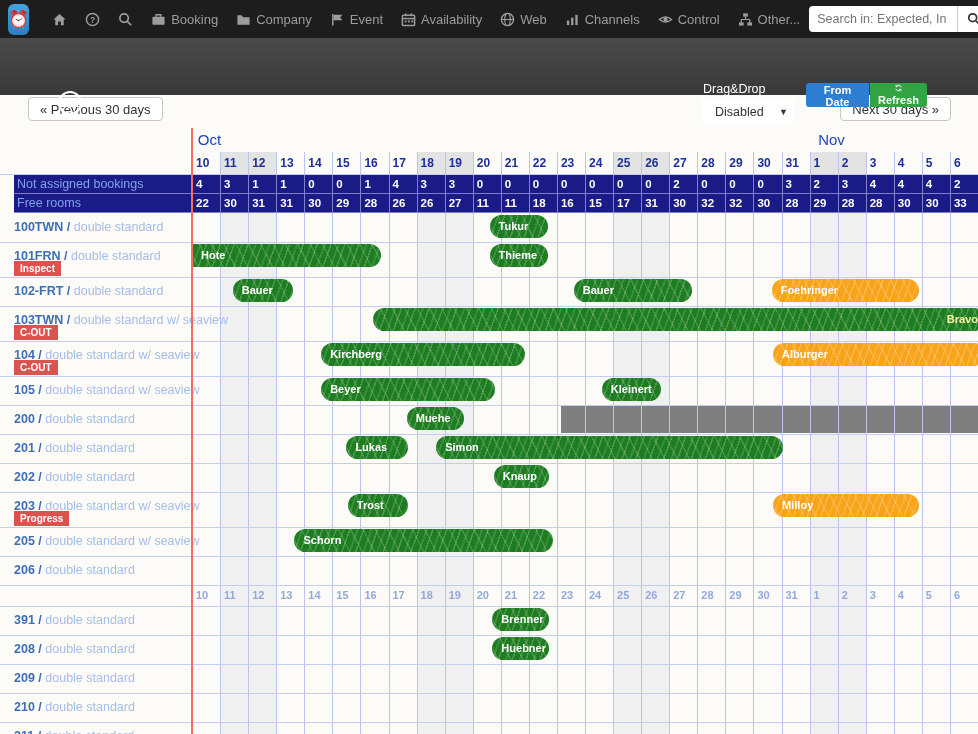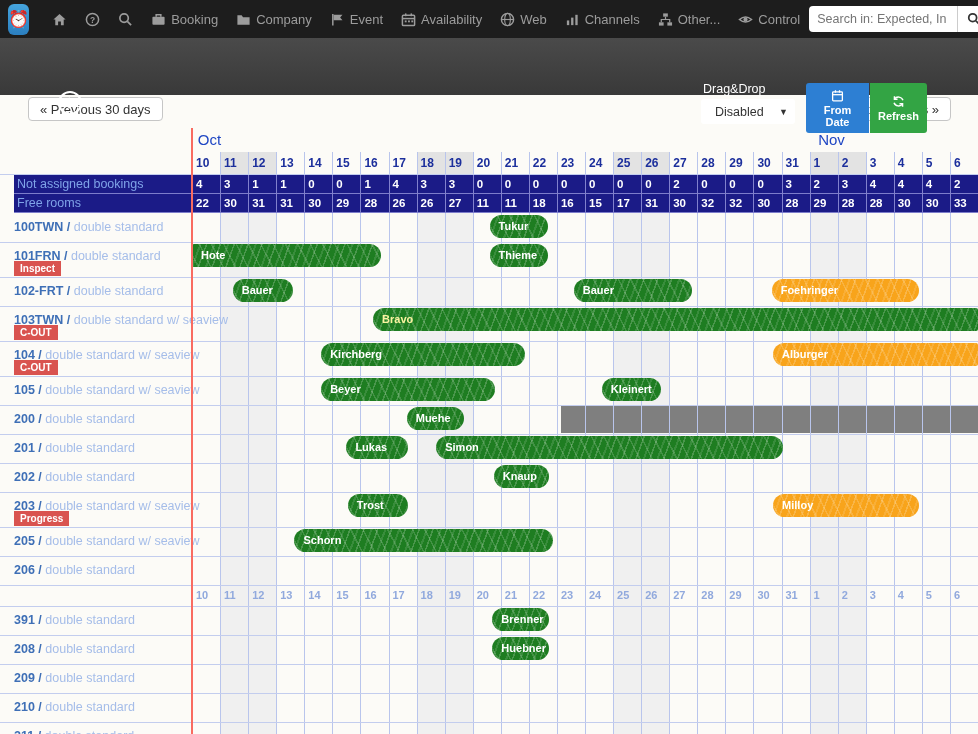--- a/index.html
+++ b/index.html
@@ -21,21 +21,21 @@
               border-radius:0 4px 4px 0;display:flex;align-items:center;justify-content:center;cursor:pointer;}
   
   #header{position:absolute;top:38px;left:0;width:978px;height:57px;
           background:linear-gradient(#4a4a4a,#393939);z-index:9;}
   #back-btn{position:absolute;left:57px;top:52px;width:26px;height:26px;cursor:pointer;}
   #page-title{position:absolute;left:97px;top:53px;color:#fff;font-size:19px;}
   #dragdrop-label{position:absolute;left:703px;top:44px;color:#fff;font-size:12.5px;}
   #dragdrop-select{position:absolute;left:701px;top:61px;width:94px;height:25px;background:#fff;
                    border-radius:3px;font-size:12.5px;color:#333;display:flex;align-items:center;
                    justify-content:space-between;padding:0 7px 0 14px;box-sizing:border-box;cursor:pointer;}
-  .hdr-btn{position:absolute;top:45px;height:50px;border:none;border-radius:3px;color:#fff;
+  .hdr-btn{position:absolute;top:45px;height:24px;border:none;border-radius:3px;color:#fff;
            font-size:11px;font-weight:bold;display:flex;flex-direction:column;align-items:center;
            justify-content:center;gap:2px;cursor:pointer;font-family:"Liberation Sans",sans-serif;}
   #from-date-btn{left:806px;width:63px;background:#2d7fd3;border-radius:3px 0 0 3px;}
   #refresh-btn{left:870px;width:57px;background:#33a444;border-radius:0 3px 3px 0;}
   
   .pager-btn{position:absolute;top:97px;height:24px;background:#fff;border:1px solid #c6c6c6;
              border-radius:4px;font-size:13px;color:#333;padding:0 11px;cursor:pointer;
              font-family:"Liberation Sans",sans-serif;}
   #prev-btn{left:28px;}
   #next-btn{right:27px;}
@@ -60,21 +60,21 @@
               font-size:10px;font-weight:bold;padding:2px 6px;border-radius:0;}
   .bar{position:absolute;height:23px;box-sizing:border-box;color:#fff;font-size:11px;
        font-weight:bold;padding:5px 0 0 9px;white-space:nowrap;overflow:hidden;z-index:4;cursor:pointer;
        background-image:
          repeating-linear-gradient(110deg, rgba(255,255,255,.20) 0 1.5px, transparent 1.5px 7px,
              rgba(255,255,255,.12) 7px 9px, transparent 9px 13px),
          repeating-linear-gradient(63deg, transparent 0 5px, rgba(255,255,255,.16) 5px 6.5px, transparent 6.5px 11px);}
   .bar.green{background-color:#1e7d21;}
   .bar.orange{background-color:#f8a41b;}
   .bar.blocked{background:#7f7f7f;background-image:none;z-index:2;cursor:default;}
-  .bar.hl-label{color:#faf3a0;}
+  .bar.hl-label{color:#faf3a0;text-align:right;}
   #red-line{position:absolute;left:191px;top:128px;width:2px;height:606px;background:#f96b60;z-index:6;}
 </style>
 </head>
 <body>
 
 <div id="root">
 
   <div id="navbar">
     <div id="logo">⏰</div>
     <div id="nav-items" style="display:flex;align-items:center;">
@@ -138,33 +138,33 @@
         <div class="nav-item">
           <svg width="15" height="15" viewBox="0 0 16 16">
             <rect x="2" y="9" width="2.5" height="5" fill="#9c9c9c"></rect>
             <rect x="6.5" y="6" width="2.5" height="8" fill="#9c9c9c"></rect>
             <rect x="11" y="3" width="2.5" height="11" fill="#9c9c9c"></rect>
           </svg>
           <span>Channels</span>
         </div>
         <div class="nav-item">
           <svg width="15" height="15" viewBox="0 0 16 16">
+            <path d="M1.5 8 Q8 2.5 14.5 8 Q8 13.5 1.5 8 Z" fill="none" stroke="#9c9c9c" stroke-width="1.5"></path>
+            <circle cx="8" cy="8" r="2.2" fill="#9c9c9c"></circle>
+          </svg>
+          <span>Control</span>
+        </div>
+        <div class="nav-item">
+          <svg width="15" height="15" viewBox="0 0 16 16">
             <rect x="5.5" y="1.5" width="5" height="3.5" fill="#9c9c9c"></rect>
             <rect x="1" y="11" width="5" height="3.5" fill="#9c9c9c"></rect>
             <rect x="10" y="11" width="5" height="3.5" fill="#9c9c9c"></rect>
             <path d="M8 5 v3 M3.5 11 v-3 h9 v3" fill="none" stroke="#9c9c9c" stroke-width="1.3"></path>
           </svg>
           <span>Other...</span>
-        </div>
-        <div class="nav-item">
-          <svg width="15" height="15" viewBox="0 0 16 16">
-            <path d="M1.5 8 Q8 2.5 14.5 8 Q8 13.5 1.5 8 Z" fill="none" stroke="#9c9c9c" stroke-width="1.5"></path>
-            <circle cx="8" cy="8" r="2.2" fill="#9c9c9c"></circle>
-          </svg>
-          <span>Control</span>
         </div>
       </div>
     <div id="search-group">
       <input id="search-input" type="text" placeholder="Search in: Expected, In Hote" style="">
       <button id="search-btn">
         <svg width="14" height="14" viewBox="0 0 16 16" fill="none" stroke="#333" stroke-width="2">
             <circle cx="6.5" cy="6.5" r="4.5"></circle>
             <line x1="10" y1="10" x2="14.5" y2="14.5"></line>
           </svg>
       </button>

